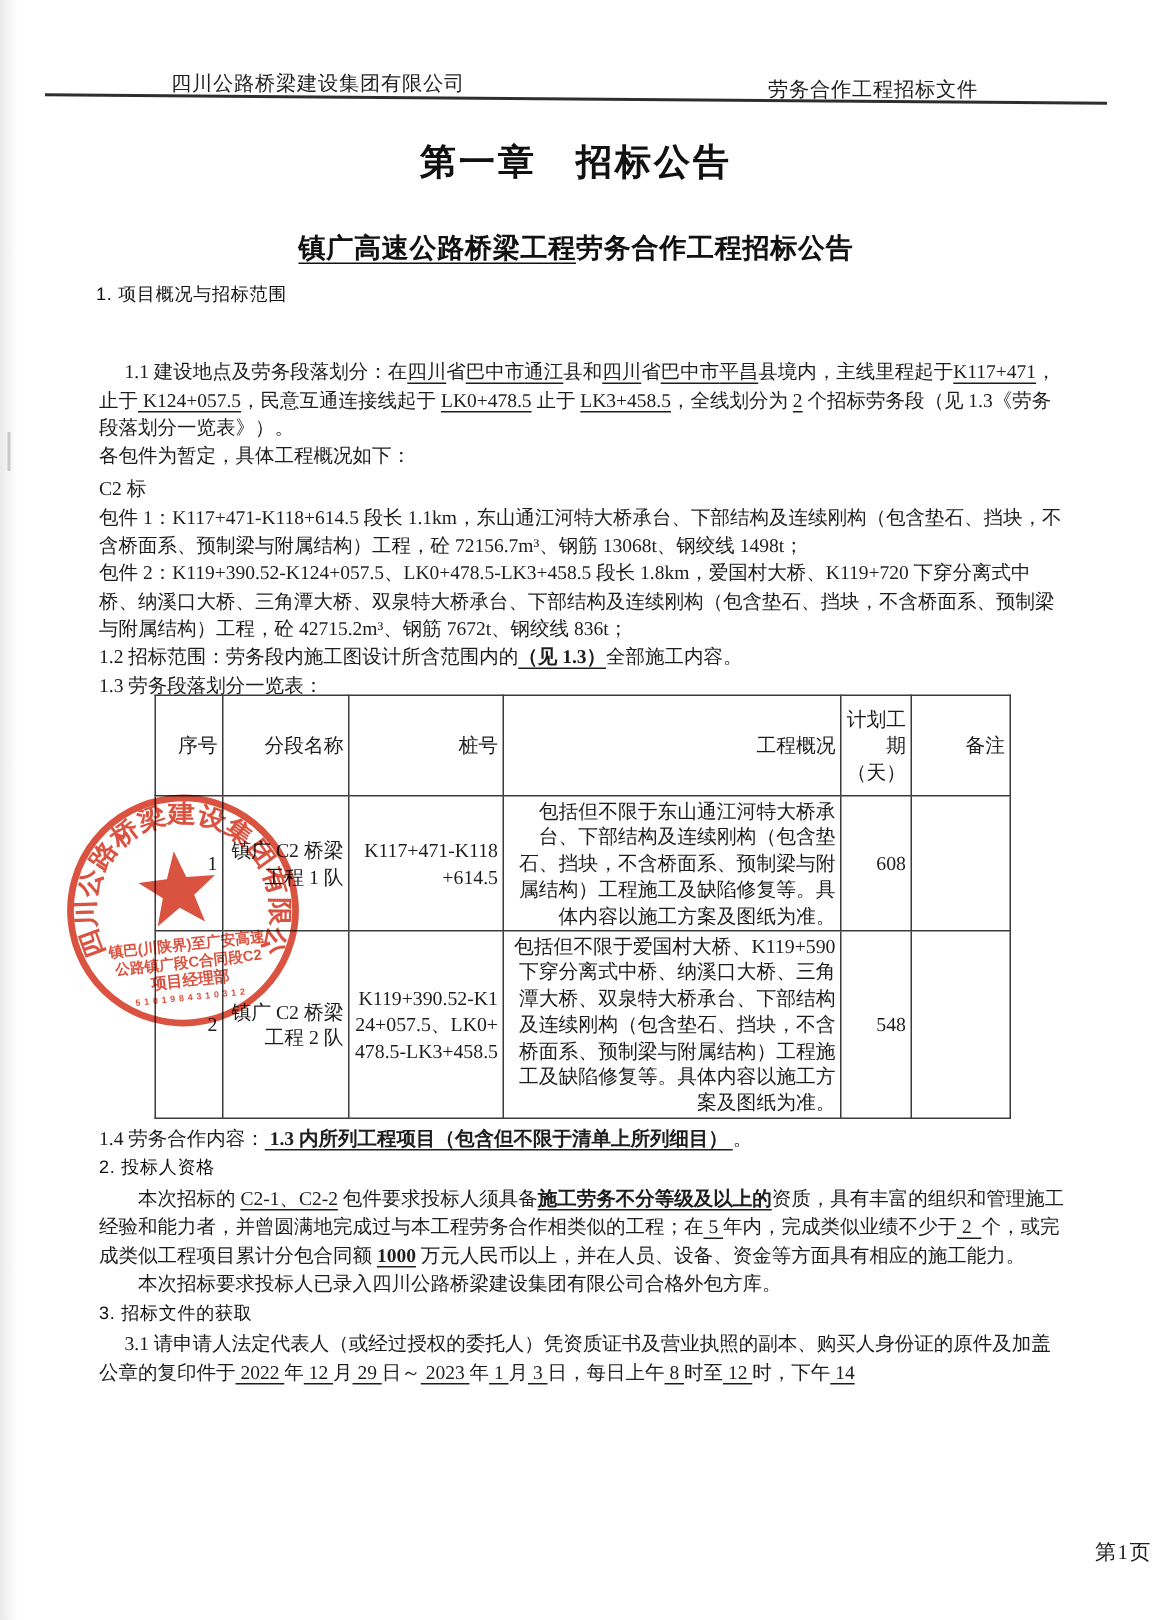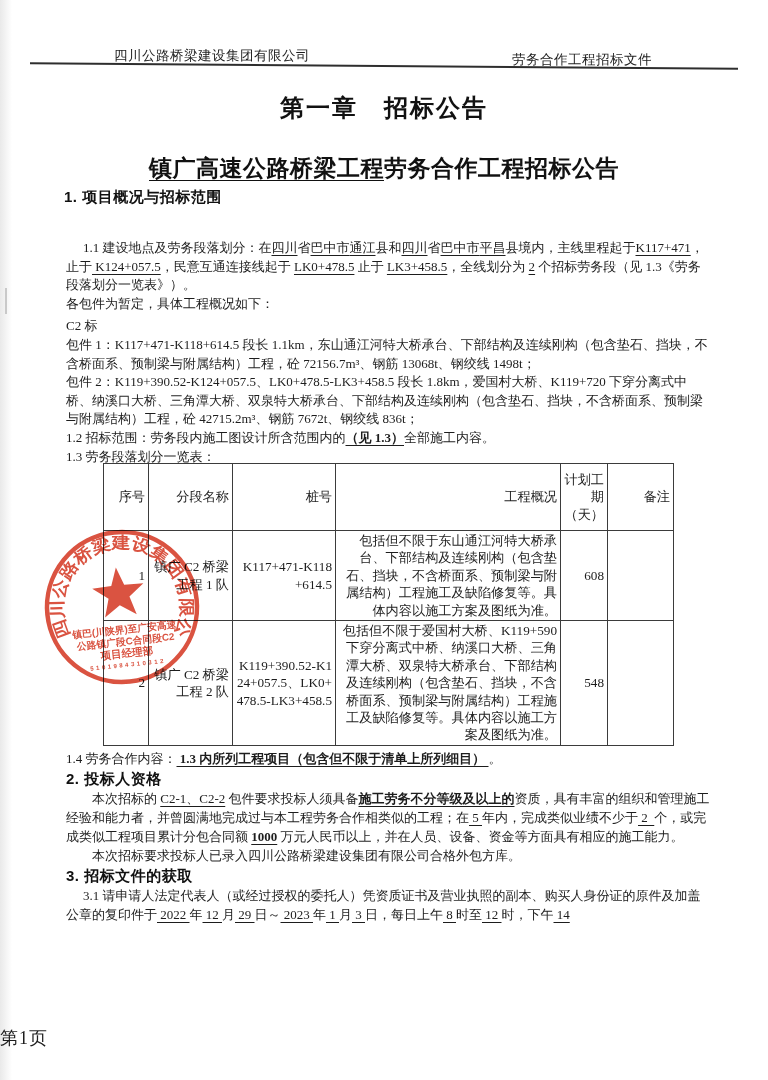--- a/index.html
+++ b/index.html
@@ -16,25 +16,25 @@
   .hdr-left{position:absolute;top:47px;left:114px;font-size:13.5px;letter-spacing:.5px;}
   .hdr-right{position:absolute;top:51px;right:116px;font-size:13.5px;letter-spacing:.5px;}
   .hdr-rule{position:absolute;top:65px;left:30px;width:708px;height:0;
     border-top:2px solid #2e2e2e;transform:rotate(.45deg);}
 
   .chapter-title{position:absolute;top:92px;left:0;width:768px;text-align:center;
     font-family:"Liberation Sans","DejaVu Sans",sans-serif;font-weight:bold;
     font-size:24px;letter-spacing:2px;color:#111;}
   .doc-subtitle{position:absolute;top:153px;left:0;width:768px;text-align:center;
     font-family:Liberation Mono, monospace;font-weight:bold;
-    font-size:23px;letter-spacing:.5px;color:#111;}
+    font-size:18px;letter-spacing:.5px;color:#111;}
   .doc-subtitle .u{text-underline-offset:4px;}
 
-  .sec-h{font-family:"Liberation Sans","DejaVu Sans",sans-serif;font-weight:bold;
-    font-size:15px;color:#111;letter-spacing:.5px;}
+  .sec-h{font-family:"Liberation Sans","DejaVu Sans",sans-serif;font-weight:normal;
+    font-size:12px;color:#111;letter-spacing:.5px;}
   .h1{position:absolute;top:188px;left:64px;}
 
   .content{position:absolute;top:239px;left:66px;width:644px;
     font-size:13px;line-height:18.6px;}
   .content p{margin:0;}
   .indent1{text-indent:17px;}
   .gap-top{margin-top:4px !important;}
 
   .u{text-decoration:underline;text-underline-offset:3px;text-decoration-thickness:1px;}
   .b{font-weight:bold;}
@@ -53,22 +53,22 @@
 
   .content2{position:absolute;top:749px;left:66px;width:644px;
     font-size:13px;line-height:19px;}
   .content2 p{margin:0;}
   .h2{margin-top:10px;line-height:21px;}
   .p2a{margin-top:27px;text-indent:26px;}
   .p2b{text-indent:26px;}
   .h3{margin-top:9px;line-height:21px;}
   .p31{margin-top:29px;text-indent:17px;}
 
-  .page-number{position:absolute;top:1026px;left:0;width:768px;text-align:left;
-    font-size:18px;letter-spacing:1px;}
+  .page-number{position:absolute;top:1026px;left:0;width:768px;text-align:right;
+    font-size:14px;letter-spacing:1px;}
 
   .seal{position:absolute;left:42px;top:527px;width:160px;height:160px;
     transform:rotate(-6deg);opacity:.9;mix-blend-mode:multiply;}
   .seal text{font-family:"Liberation Sans","DejaVu Sans",sans-serif;font-weight:bold;}
 </style>
 </head>
 <body>
 
 <div class="page">
   <div class="scan-edge"></div>

